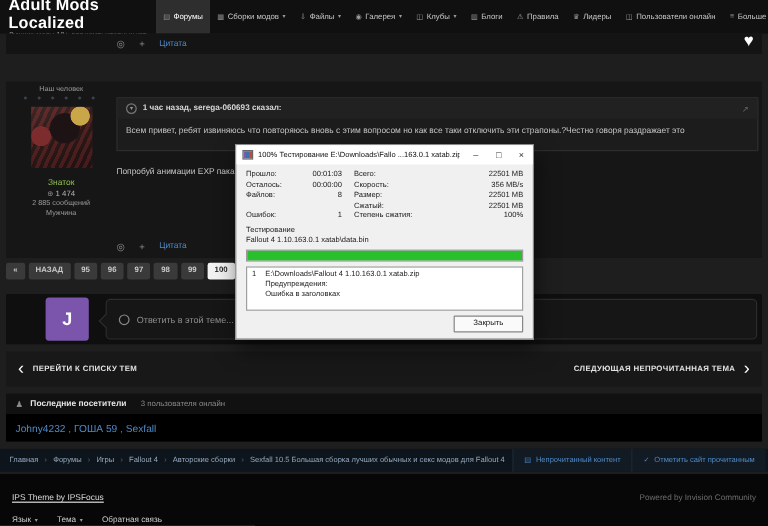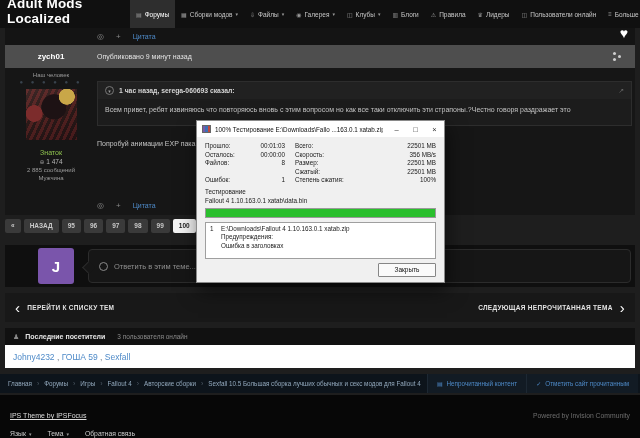--- a/index.html
+++ b/index.html
@@ -79,21 +79,21 @@
   
   #topicnav{left:5px;top:293px;width:630px;height:29px;background:#181818;display:flex;align-items:center;justify-content:space-between;padding:0 10px}
   .tn{display:flex;align-items:center;gap:7px;color:#e2e2e2;font-size:6.5px;font-weight:bold;letter-spacing:.3px;cursor:pointer}
   .tn .chev{font-size:15px;font-weight:normal;color:#fff;line-height:1}
 
   
   #visithdr{left:5px;top:328px;width:630px;height:17px;background:#111;display:flex;align-items:center;gap:6px;padding-left:8px}
   .vico{color:#8a8a8a;font-size:7px}
   .vtitle{color:#e5e5e5;font-size:7px;font-weight:bold}
   .vonline{color:#8a8a8a;font-size:6.5px;margin-left:6px}
-  #visitbody{left:5px;top:345px;width:630px;height:23px;background:#ffffff;display:flex;align-items:center;padding-left:8px;font-size:8.5px}
+  #visitbody{left:5px;top:345px;width:630px;height:23px;background:#000000;display:flex;align-items:center;padding-left:8px;font-size:8.5px}
   .vuser{color:#4e8ac8;cursor:pointer}
   .vsep{color:#707a84;white-space:pre}
 
   
   #crumbs{left:0;top:374px;width:640px;height:19px;background:#0d141b;display:flex;align-items:center;padding-left:8px;font-size:6.3px}
   .crumb{color:#93a9bd;white-space:nowrap;cursor:pointer}
   .csep{color:#4e5a66;margin:0 5px;font-size:7px}
   .crumb-right{margin-left:auto;display:flex;height:19px;margin-right:2px}
   .cr-btn{display:flex;align-items:center;gap:4px;color:#4e8ac8;font-size:6.3px;padding:0 9px;background:#121b24;border-left:1px solid #1d2833;cursor:pointer}
   .cr-ico{font-size:6px}
@@ -189,25 +189,20 @@
     </div>
   </div>
 
   <div id="prevbar" class="abs">
     <span class="tool-ico">◎</span>
     <span class="tool-ico">+</span>
     <span class="quote-link">Цитата</span>
   </div>
   <span id="heart" class="abs">♥</span>
 
-  <div id="postbar" class="abs">
-    <span class="pb-name">zych01</span>
-    <span class="pb-posted">Опубликовано 9 минут назад</span>
-    <span class="share-ico"></span>
-  </div>
 
   <div id="postbody" class="abs">
     <div class="author">
       <div class="group">Наш человек</div>
       <div class="pips">● ● ● ● ● ●</div>
       <div class="avatar"></div>
       <div class="rank">Знаток</div>
       <div class="rep">
         <span class="ico">⊕</span>
         <span>1 474</span>
@@ -242,21 +237,21 @@
     <span class="pg">98</span>
     <span class="pg">99</span>
     <span class="pg active">100</span>
     <span class="pg-status">Страница 100 из 100</span>
   </div>
 
   <div id="replyrow" class="abs">
     <div class="javatar">J</div>
     <div class="bubble">
       <span class="bubble-ico"></span>
-      <span class="bubble-text">Ответить в этим теме...</span>
+      <span class="bubble-text">Ответить в этой теме...</span>
     </div>
   </div>
 
   <div id="topicnav" class="abs">
     <div class="tn">
       <span class="chev">‹</span>
       <span>ПЕРЕЙТИ К СПИСКУ ТЕМ</span>
     </div>
     <div class="tn">
       <span>СЛЕДУЮЩАЯ НЕПРОЧИТАННАЯ ТЕМА</span>

